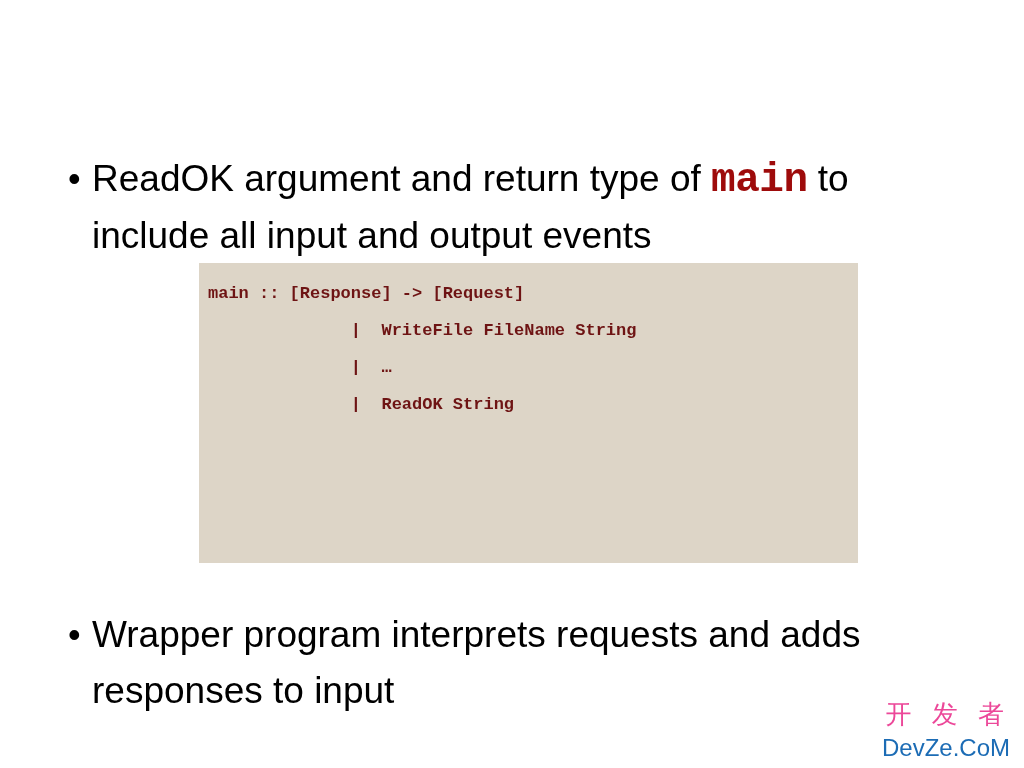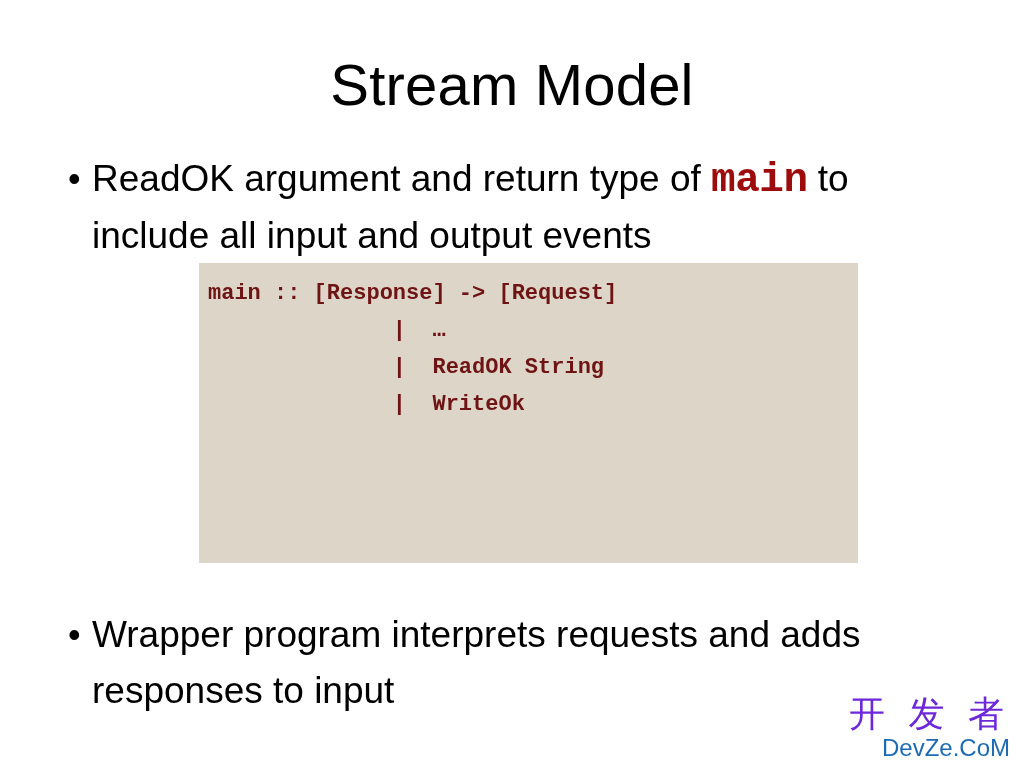--- a/index.html
+++ b/index.html
@@ -82,70 +82,69 @@
     left: 199px;
     top: 263px;
     width: 659px;
     height: 300px;
     background: #ddd5c7;
     box-sizing: border-box;
     padding: 12px 0 0 0;
   }
   .code-line {
     font-family: "Liberation Mono", "DejaVu Sans Mono", monospace;
-    font-size: 22px;
+    font-size: 17px;
     line-height: 37px;
     font-weight: bold;
     color: #6e1414;
     white-space: pre;
     padding-left: 9px;
   }
 
   
   .watermark {
     position: absolute;
     right: 14px;
     bottom: 4px;
     text-align: right;
     user-select: none;
   }
   .watermark-cn {
     font-family: "DejaVu Sans", sans-serif;
-    font-size: 36px;
+    font-size: 26px;
     line-height: 34px;
-    color: #6d28d9;
+    color: #ec4899;
     letter-spacing: 6px;
     font-weight: 400;
   }
   .watermark-en {
     font-family: "Liberation Sans", sans-serif;
     font-size: 24px;
     line-height: 33px;
     color: #1c6cb5;
     font-weight: 400;
     letter-spacing: 0px;
   }
 </style>
 </head>
 <body>
 
 <div class="slide">
 
-  <div class="slide-title">Stream Model</div>
 
   <div class="bullet" id="bullet-1">
     <span class="bullet-marker">•</span>
     <span class="bullet-text"><span>ReadOK argument and return type of </span><span class="inline-code">main</span><span> to include all input and output events</span></span>
   </div>
 
   <div class="code-block">
     <div class="code-line">main :: [Response] -&gt; [Request]</div>
+    <div class="code-line">              |  WriteFile FileName String</div>
     <div class="code-line">              |  …</div>
     <div class="code-line">              |  ReadOK String</div>
-    <div class="code-line">              |  WriteOk</div>
   </div>
 
   <div class="bullet" id="bullet-2">
     <span class="bullet-marker">•</span>
     <span class="bullet-text">Wrapper program interprets requests and adds responses to input</span>
   </div>
 
   <div class="watermark">
     <div class="watermark-cn">开 发 者</div>
     <div class="watermark-en">DevZe.CoM</div>

